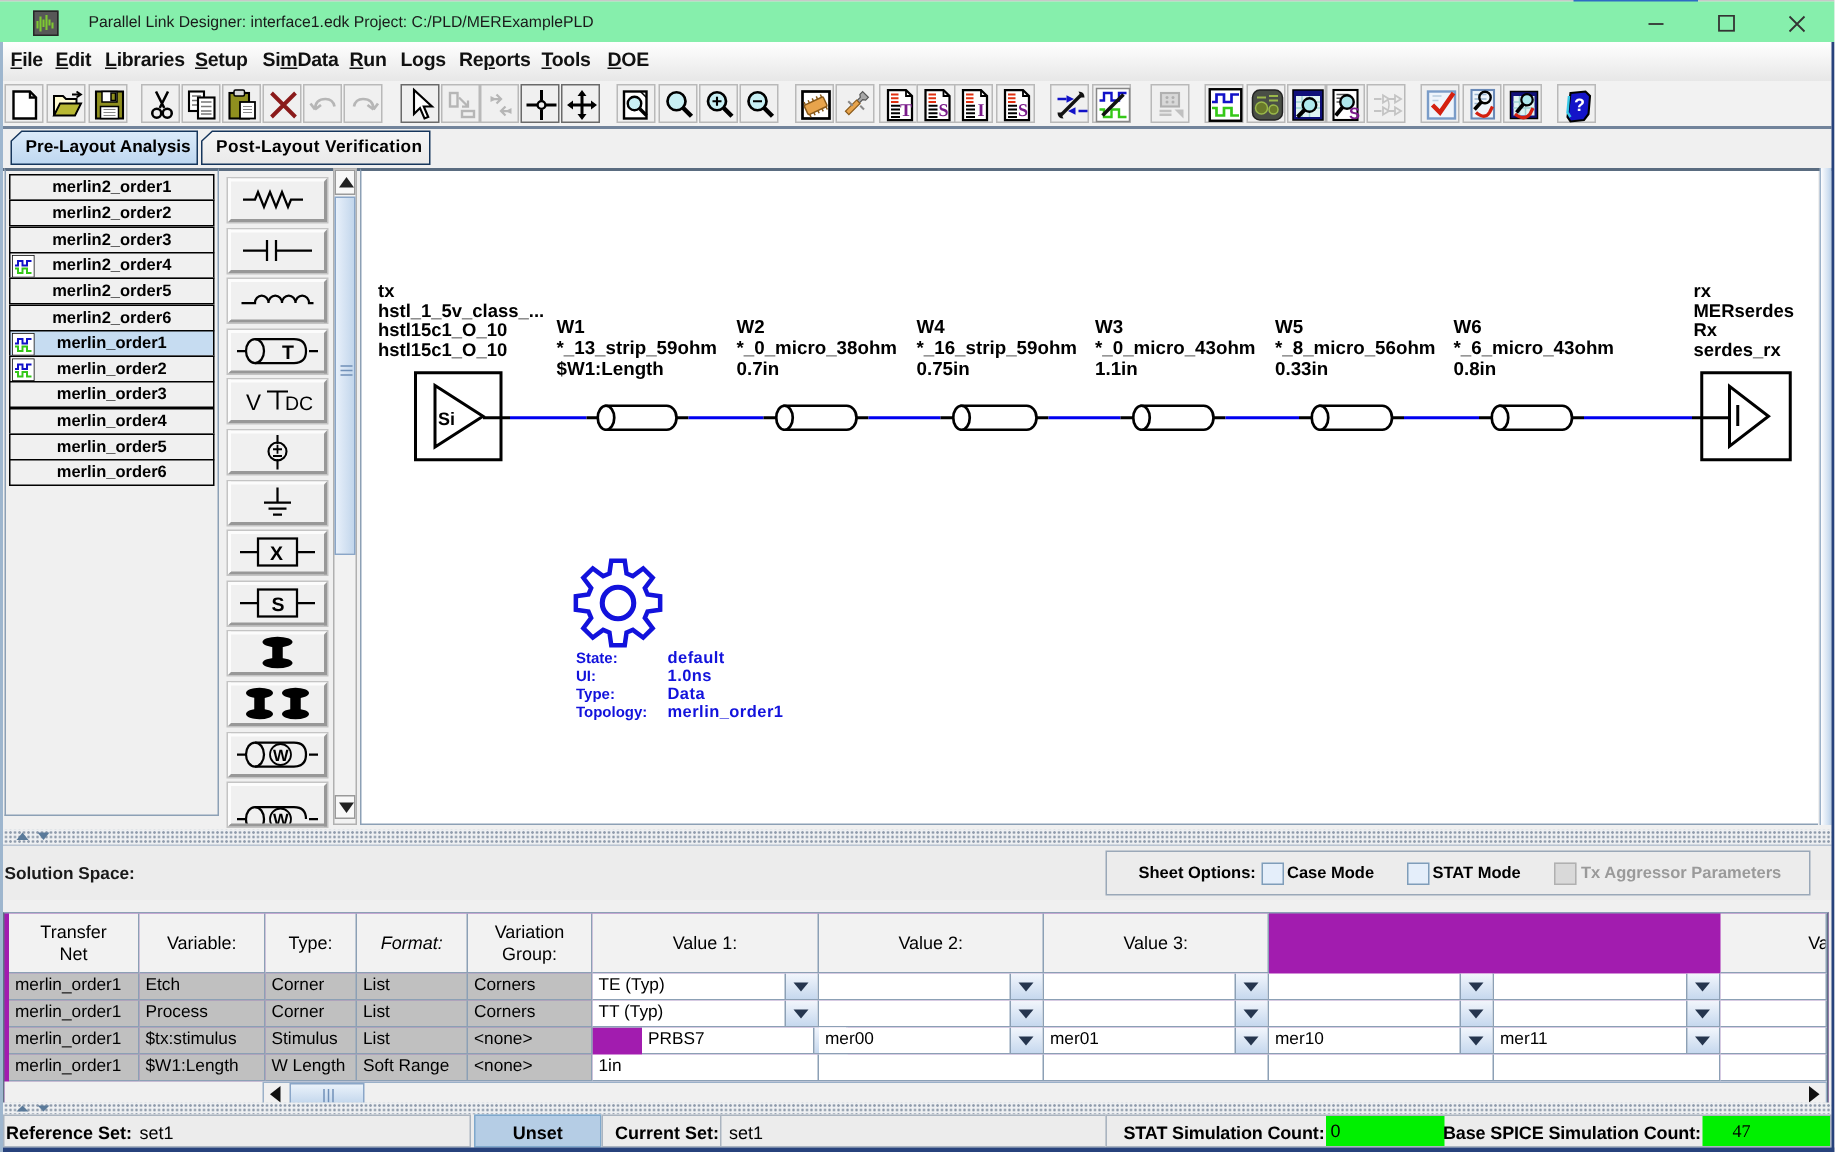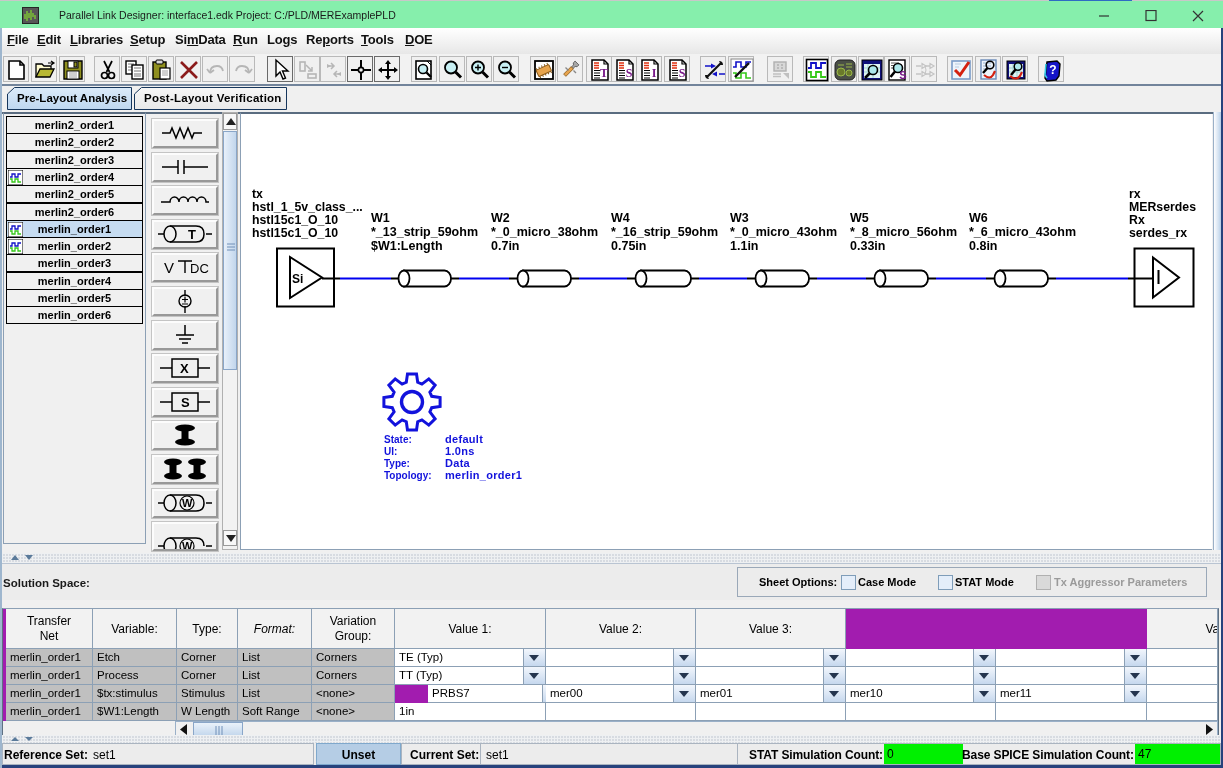--- a/index.html
+++ b/index.html
@@ -704,18 +704,18 @@
   <div class="sbox" style="left:399px;width:80px;">
       <b style="position:absolute;left:8px;">Current Set:</b>
     </div>
   <div class="sbox" style="left:478px;width:258px;">
       <span style="position:absolute;left:5px;">set1</span>
     </div>
   <div class="sbox" style="left:735px;width:484px;">
     <b style="position:absolute;left:11px;letter-spacing:-0.1px;">STAT Simulation Count:</b>
     <span class="abs green" style="left:146px;top:0px;width:79px;height:20px;padding:3px 0 0 3px;font-size:12px;">0</span>
     <b style="position:absolute;left:224px;letter-spacing:-0.1px;">Base SPICE Simulation Count:</b>
-    <span class="abs green" style="left:397px;top:0px;width:85px;height:20px;padding:3px 0 0 3px;font-size:12px;">47</span>
+    <span class="abs green" style="left:397px;top:0px;width:85px;height:20px;padding:3px 0 0 20px;font-size:12px;font-family:Liberation Serif, serif;">47</span>
   </div>
 </div>
 <div class="abs" id="botborder"></div>
 <div class="abs" id="lborder"></div>
 <div class="abs" id="rborder"></div>
 
 </body></html>

